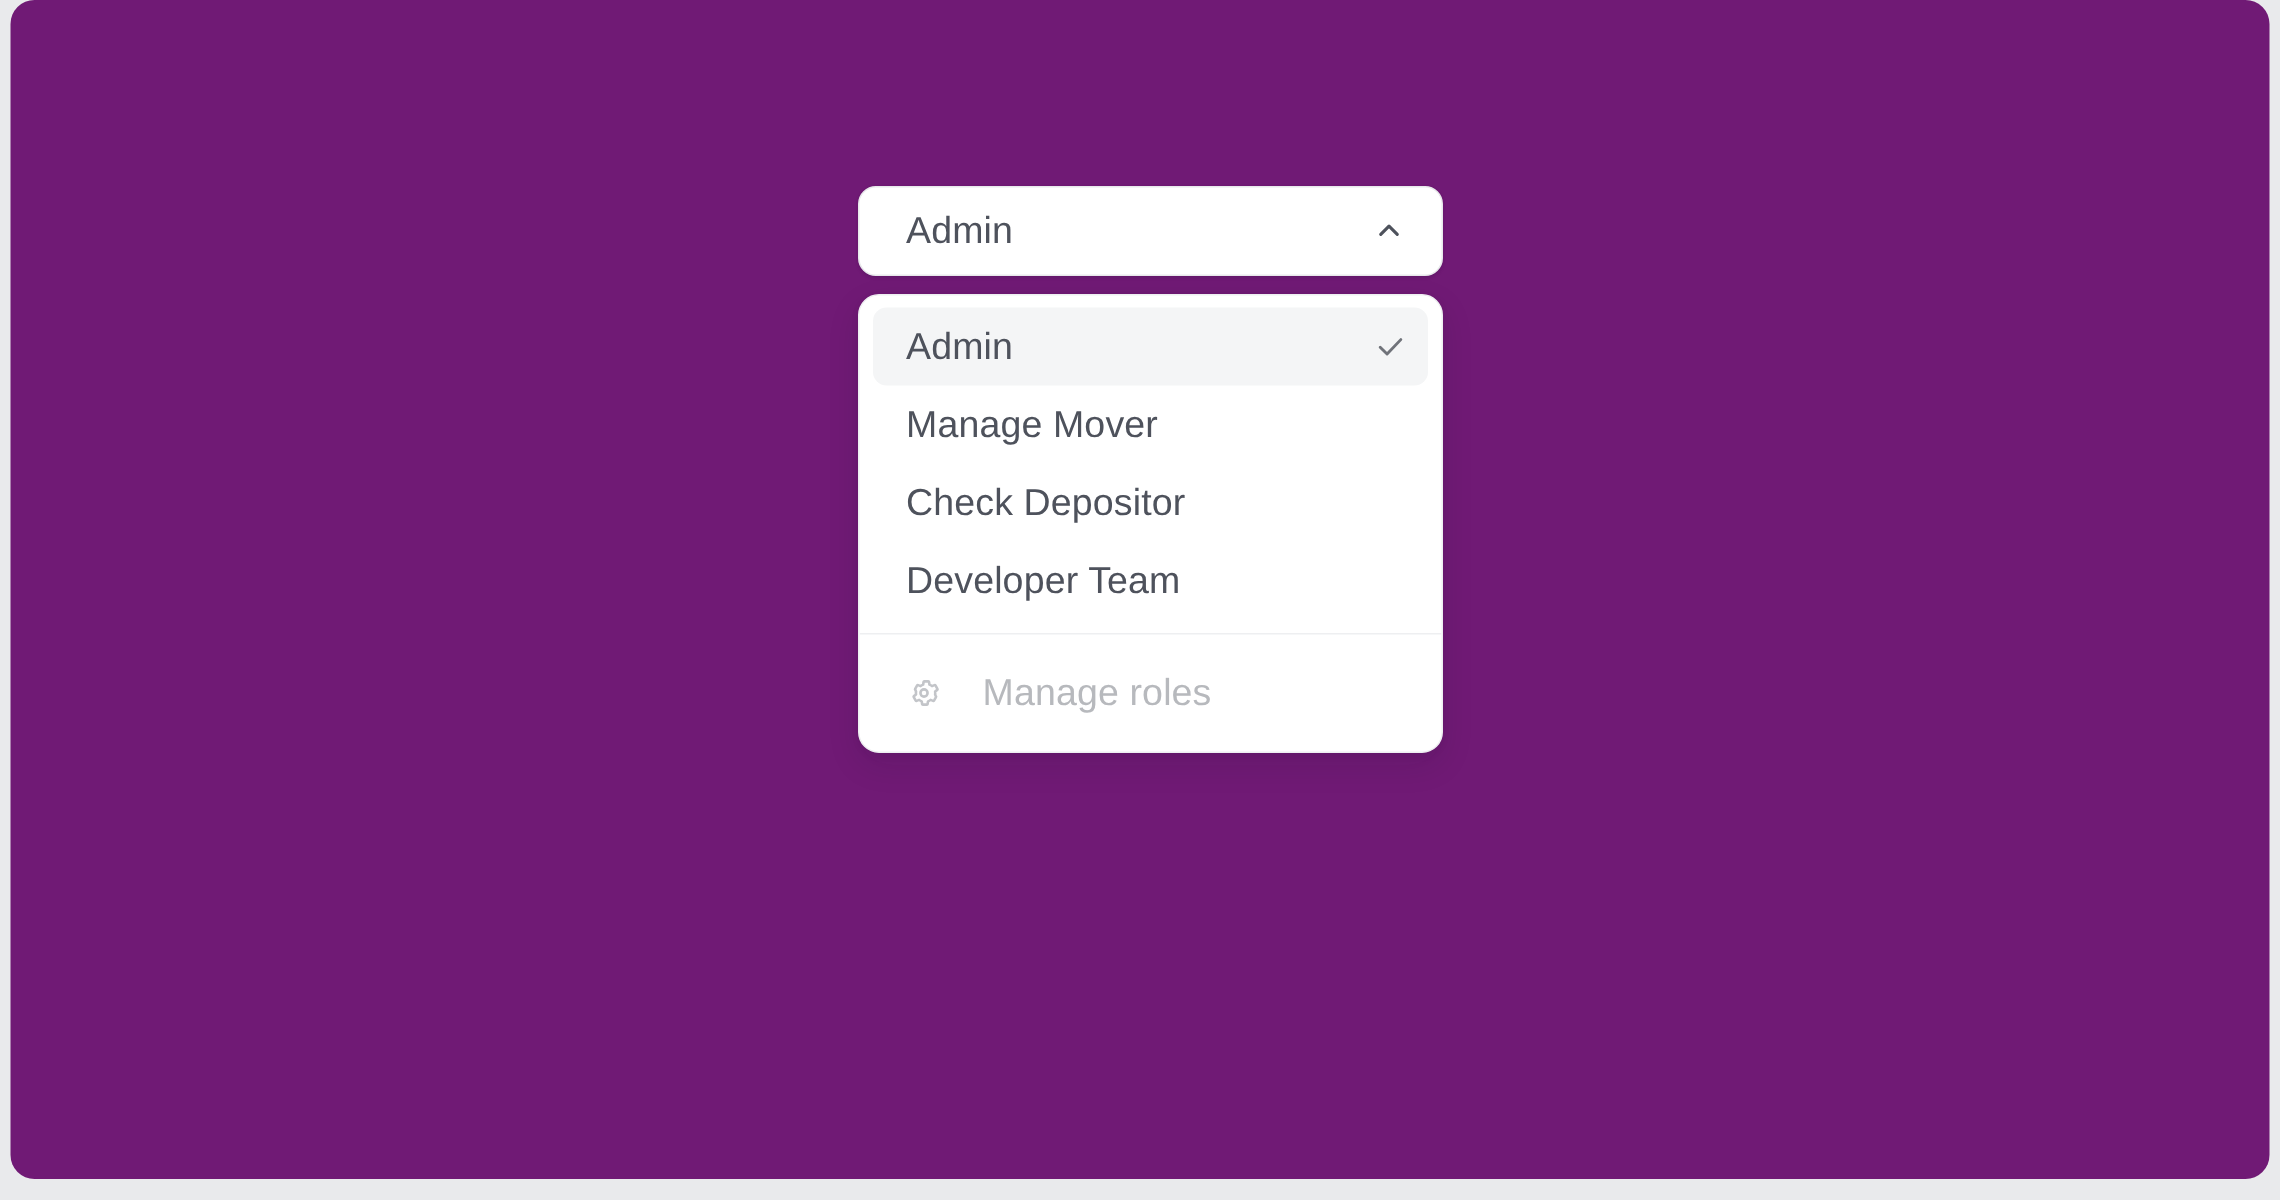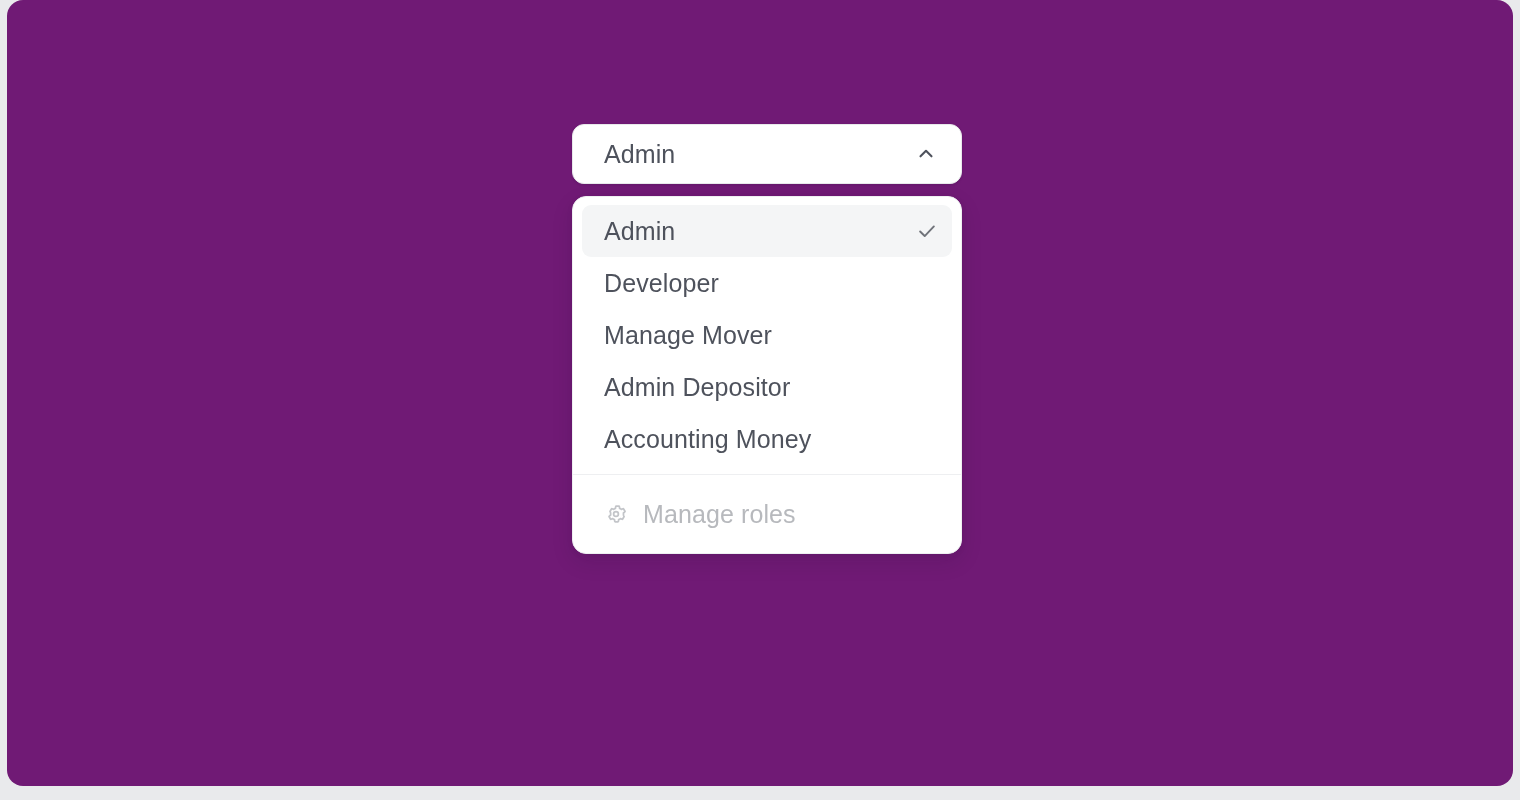--- a/index.html
+++ b/index.html
@@ -117,21 +117,21 @@
     height: 1px;
     background: #eeeff1;
     width: 100%;
   }
 
   .panel-footer {
     height: 78px;
     display: flex;
     align-items: center;
     padding: 0 0 0 31px;
-    gap: 15px;
+    gap: 27px;
     cursor: pointer;
     user-select: none;
   }
 
   .gear-icon {
     display: flex;
     align-items: center;
     justify-content: center;
     width: 24px;
     height: 24px;
@@ -165,50 +165,42 @@
 
       <div class="option-row is-selected">
         <span class="option-label">Admin</span>
         <span class="check-icon">
           <svg width="22" height="22" viewBox="0 0 24 24" fill="none" stroke="#70737a" stroke-width="2.1" stroke-linecap="round" stroke-linejoin="round">
             <polyline points="4.5,12.5 9.5,17.5 19.5,7"></polyline>
           </svg>
         </span>
       </div>
 
-      <div class="option-row">
-        <span class="option-label">Developer</span>
-        <span class="check-icon hidden">
-          <svg width="22" height="22" viewBox="0 0 24 24" fill="none" stroke="#70737a" stroke-width="2.1" stroke-linecap="round" stroke-linejoin="round">
-            <polyline points="4.5,12.5 9.5,17.5 19.5,7"></polyline>
-          </svg>
-        </span>
-      </div>
 
       <div class="option-row">
         <span class="option-label">Manage Mover</span>
         <span class="check-icon hidden">
           <svg width="22" height="22" viewBox="0 0 24 24" fill="none" stroke="#70737a" stroke-width="2.1" stroke-linecap="round" stroke-linejoin="round">
             <polyline points="4.5,12.5 9.5,17.5 19.5,7"></polyline>
           </svg>
         </span>
       </div>
 
       <div class="option-row">
-        <span class="option-label">Admin Depositor</span>
+        <span class="option-label">Check Depositor</span>
         <span class="check-icon hidden">
           <svg width="22" height="22" viewBox="0 0 24 24" fill="none" stroke="#70737a" stroke-width="2.1" stroke-linecap="round" stroke-linejoin="round">
             <polyline points="4.5,12.5 9.5,17.5 19.5,7"></polyline>
           </svg>
         </span>
       </div>
 
 
       <div class="option-row">
-        <span class="option-label">Accounting Money</span>
+        <span class="option-label">Developer Team</span>
         <span class="check-icon hidden">
           <svg width="22" height="22" viewBox="0 0 24 24" fill="none" stroke="#70737a" stroke-width="2.1" stroke-linecap="round" stroke-linejoin="round">
             <polyline points="4.5,12.5 9.5,17.5 19.5,7"></polyline>
           </svg>
         </span>
       </div>
 
     </div>
 
     <div class="panel-divider"></div>

